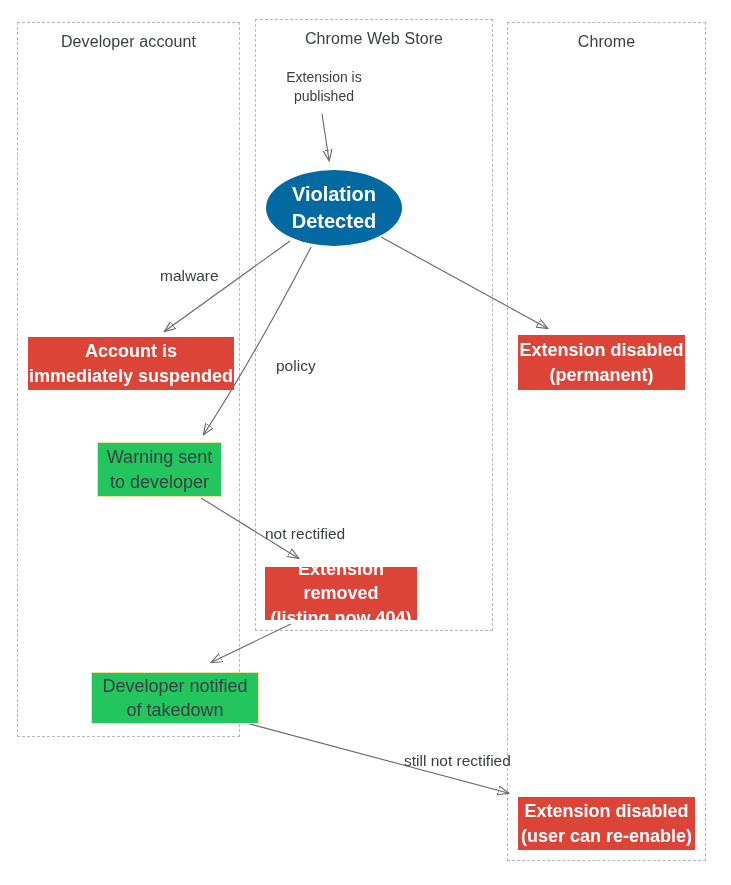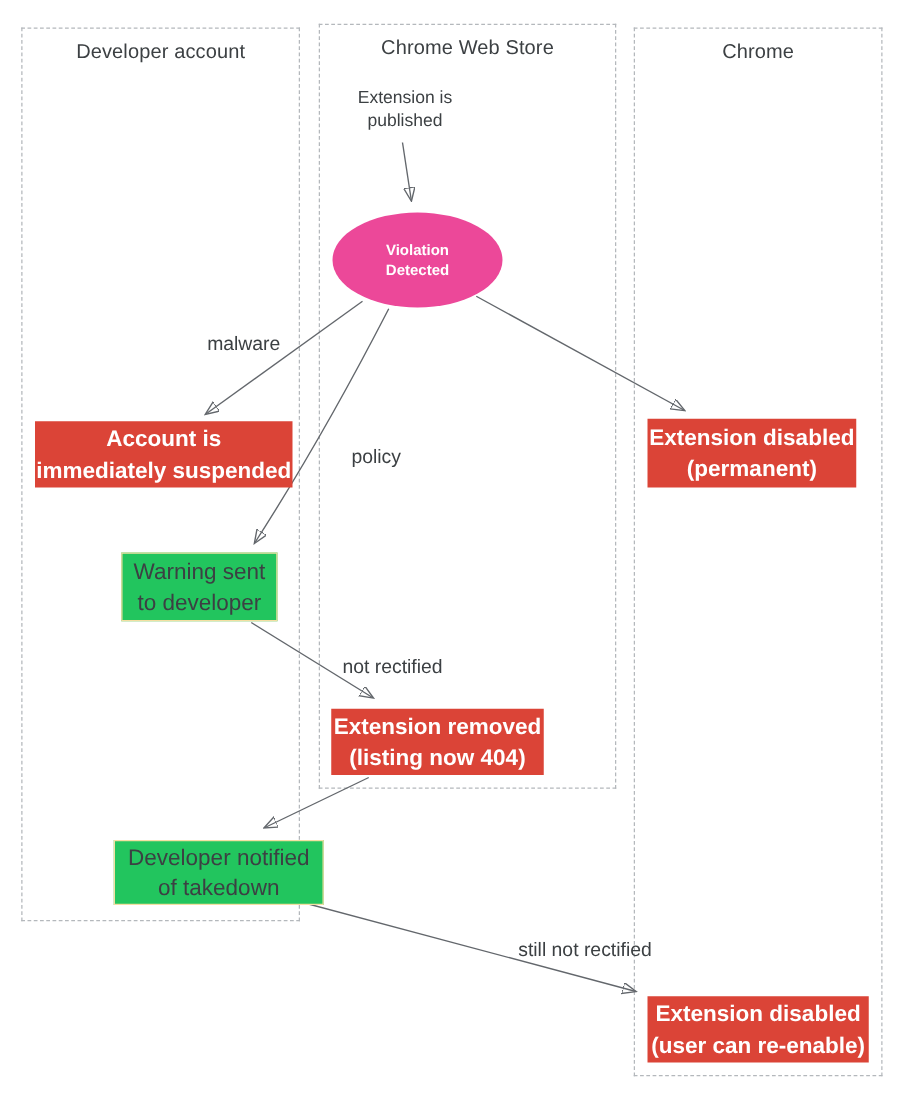--- a/index.html
+++ b/index.html
@@ -54,53 +54,53 @@
     color: #ffffff;
     font-weight: bold;
   }
   .node.yellow {
     background: #22c55e;
     border: 1px solid #f3dfa2;
     color: #3c4043;
     font-weight: normal;
   }
   .node.ellipse-red {
-    background: #ec4899;
+    background: #0369a1;
     color: #ffffff;
     font-weight: bold;
     border-radius: 50%;
-    font-size: 12px;
+    font-size: 20px;
   }
   .node.plain {
     background: transparent;
     color: #3c4043;
     font-size: 14px;
   }
 
   .edge-label {
     position: absolute;
     font-size: 15.5px;
     color: #3c4043;
     white-space: pre-line;
-    text-align: center;
+    text-align: left;
     line-height: 1.25;
   }
 
   #lbl-malware            { left: 160px; top: 266px; width: 70px;  }
   #lbl-policy             { left: 276px; top: 356px; width: 50px;  }
   #lbl-malware-major      { left: 505px; top: 265px; width: 126px; }
   #lbl-not-rectified      { left: 265px; top: 524px; width: 98px;  }
   #lbl-still-not-rectified{ left: 404px; top: 751px; width: 128px; }
 
   #node-published          { left: 266px; top: 65px;  width: 116px; height: 44px; }
   #node-violation          { left: 266px; top: 170px; width: 136px; height: 76px; }
   #node-account-suspended  { left: 28px;  top: 337px; width: 206px; height: 53px; }
   #node-disabled-permanent { left: 518px; top: 335px; width: 167px; height: 55px; }
   #node-warning-sent       { left: 97px;  top: 442px; width: 125px; height: 55px; }
-  #node-extension-removed  { left: 265px; top: 567px; width: 170px; height: 53px; }
+  #node-extension-removed  { left: 265px; top: 567px; width: 152px; height: 53px; }
   #node-developer-notified { left: 63px;  top: 672px; width: 168px; height: 52px; margin-left: 28px; }
   #node-disabled-reenable  { left: 518px; top: 797px; width: 177px; height: 53px; }
 </style>
 </head>
 <body>
 
 <div class="canvas">
 
   <div class="lane lane-cws">
     <div class="lane-title">Chrome Web Store</div>

